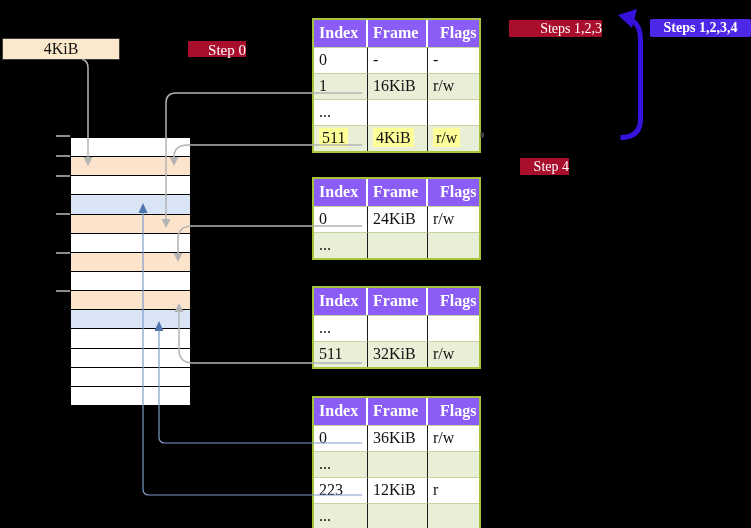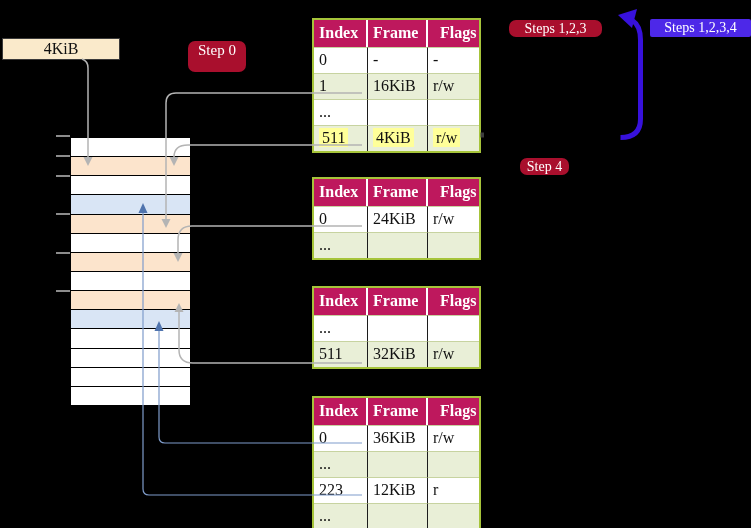--- a/index.html
+++ b/index.html
@@ -6,39 +6,39 @@
   .canvas{position:relative;width:751px;height:528px;background:#000;overflow:hidden;
           font-family:"Liberation Serif","DejaVu Serif",serif;}
 
   
   .labelbox{position:absolute;left:2px;top:38px;width:118px;height:22px;background:#FAEACB;
             border:1px solid #3a3a3a;box-sizing:border-box;text-align:center;line-height:20px;
             font-size:16px;color:#111;}
 
   
   .badge{position:absolute;color:#fff;font-size:15px;text-align:center;box-sizing:border-box;}
-  .badge.red{background:#A90F2D;border-radius:7px;}
+  .badge.red{background:#A90F2D;border-radius:0;text-align:right;}
   .badge.blue{background:#4D28E8;border-radius:2px;}
-  .b-step0{left:188px;top:41px;width:58px;height:31px;line-height:19px;}
+  .b-step0{left:188px;top:41px;width:58px;height:16px;line-height:19px;}
   .b-steps123{left:509px;top:20px;width:93px;height:17px;line-height:17px;font-size:14px;}
-  .b-steps1234{left:650px;top:19px;width:101px;height:18px;line-height:18px;font-size:14px;}
+  .b-steps1234{left:650px;top:19px;width:101px;height:18px;line-height:18px;font-size:14px;font-weight:bold;}
   .b-step4{left:520px;top:158px;width:49px;height:17px;line-height:17px;font-size:14px;}
 
   
   .memstrip{position:absolute;left:70px;top:137px;width:121px;height:269px;display:flex;
             flex-direction:column;border:1px solid #000;box-sizing:border-box;}
   .mrow{flex:1;border-bottom:1px solid #000;}
   .mrow:last-child{border-bottom:none;}
   .tick{position:absolute;left:56px;width:14px;height:2px;background:#8C8C8C;}
 
   
   .pt{position:absolute;left:312px;width:169px;border:2px solid #A6C43A;background:#fff;
       box-sizing:border-box;display:grid;grid-template-columns:54px 60px 51px;
       grid-template-rows:27px;grid-auto-rows:26px;font-size:16px;color:#111;}
-  .hc{background:#be185d;color:#fff;font-weight:bold;border-right:2px solid #fff;
+  .hc{background:#8b5cf6;color:#fff;font-weight:bold;border-right:2px solid #fff;
       padding-left:5px;line-height:26px;overflow:hidden;}
   .hc.last{border-right:none;padding-left:12px;}
   .dc{border-right:1px solid #1c1c1c;border-top:1px solid #c7d3a0;padding-left:5px;
       line-height:24px;overflow:hidden;white-space:nowrap;}
   .dc.last{border-right:none;}
   .tint{background:#E9EFD7;}
   .hl{background:#FFFF99;padding:1px 3px;}
 
   .overlay{position:absolute;left:0;top:0;pointer-events:none;}
 </style>

